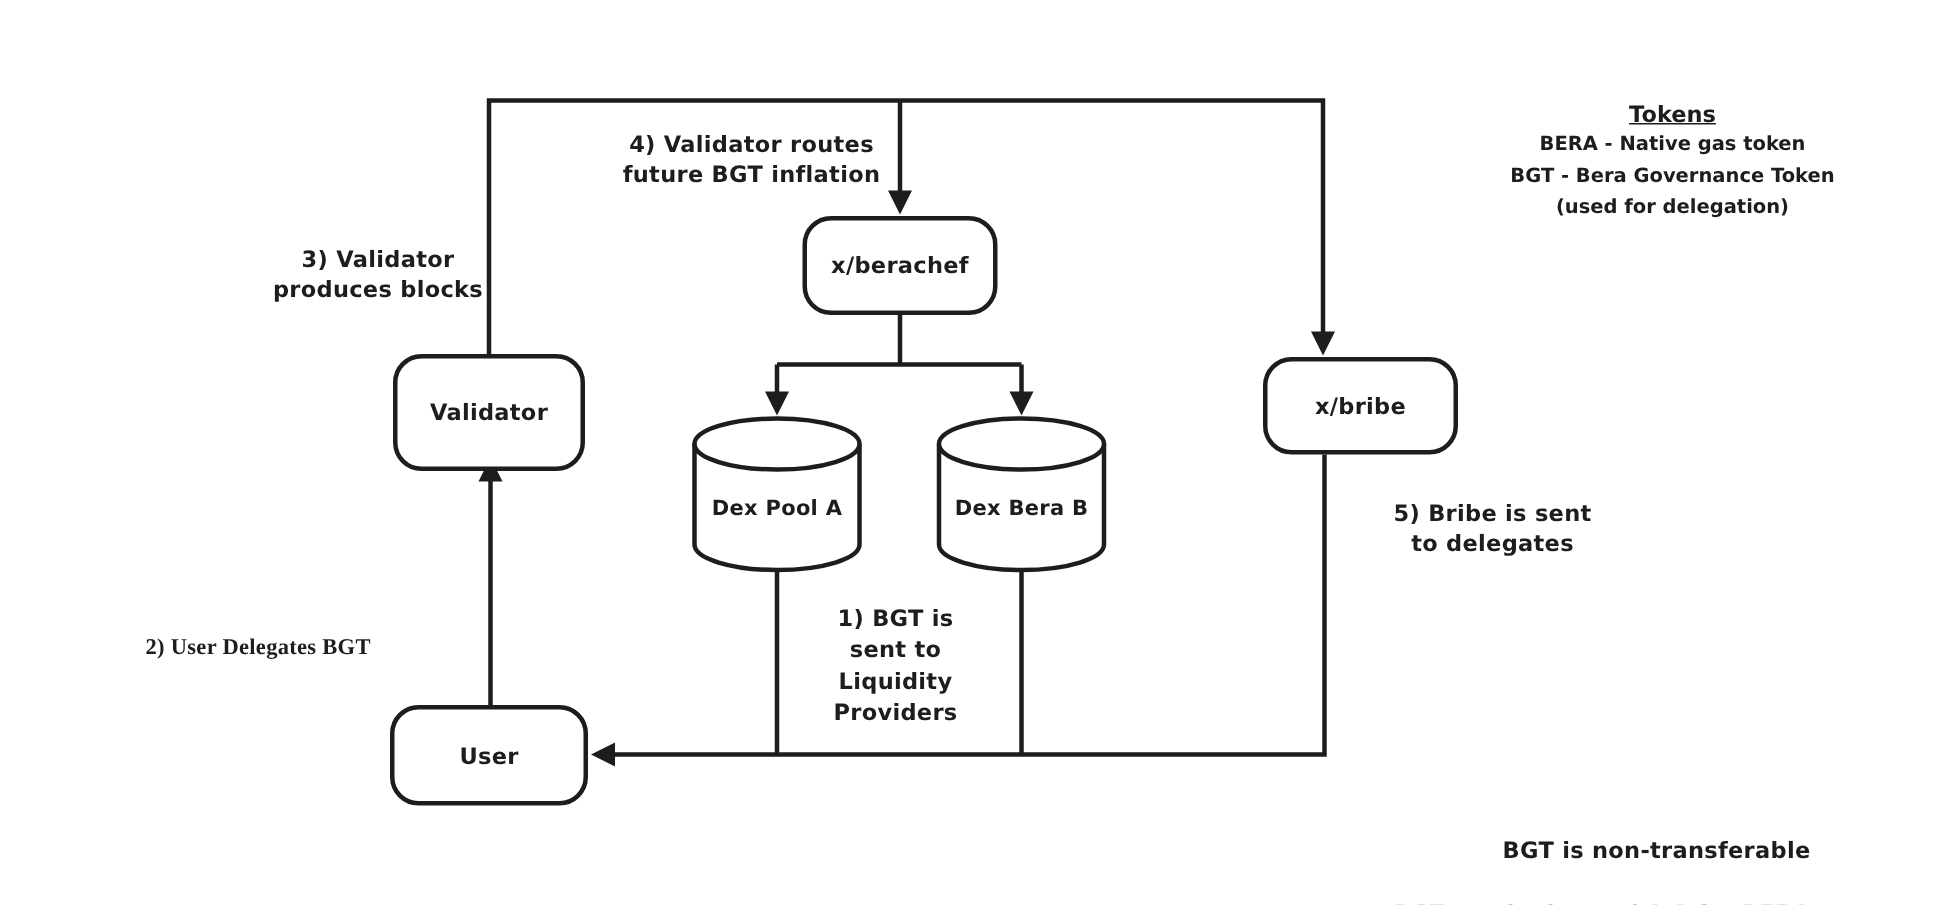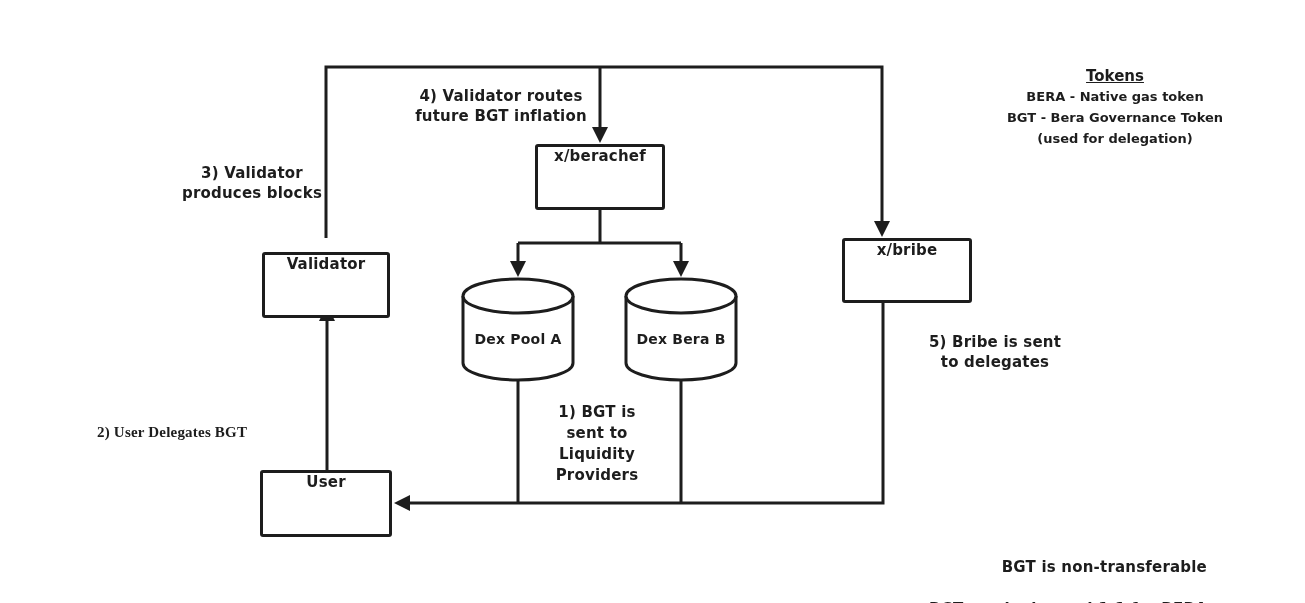--- a/index.html
+++ b/index.html
@@ -17,24 +17,24 @@
     overflow: hidden;
   }
   #wires {
     position: absolute;
     left: 0; top: 0;
   }
   .node-box {
     position: absolute;
     box-sizing: border-box;
     border: 3px solid #1d1d1d;
-    border-radius: 3px;
+    border-radius: 19px;
     background: #ffffff;
     display: flex;
-    align-items: flex-start;
+    align-items: center;
     justify-content: center;
     font-size: 15px;
     font-weight: 600;
     letter-spacing: 0.2px;
   }
   .note {
     position: absolute;
     font-size: 15px;
     font-weight: 600;
     line-height: 20px;
@@ -99,21 +99,21 @@
     <g stroke="#1d1d1d" stroke-width="3" fill="#ffffff">
       <path d="M 626 296 L 626 363 A 55 17 0 0 0 736 363 L 736 296"></path>
       <ellipse cx="681" cy="296" rx="55" ry="17"></ellipse>
     </g>
   </svg>
 
   <div class="node-box" style="left:535px; top:144px; width:130px; height:66px;">
     <span>x/berachef</span>
   </div>
 
-  <div class="node-box" style="left:262px; top:252px; width:128px; height:66px;">
+  <div class="node-box" style="left:262px; top:236px; width:128px; height:78px;">
     <span>Validator</span>
   </div>
 
   <div class="node-box" style="left:818px; top:238px; width:130px; height:65px;margin-left:24px;">
     <span>x/bribe</span>
   </div>
 
   <div class="node-box" style="left:260px; top:470px; width:132px; height:67px;">
     <span>User</span>
   </div>

